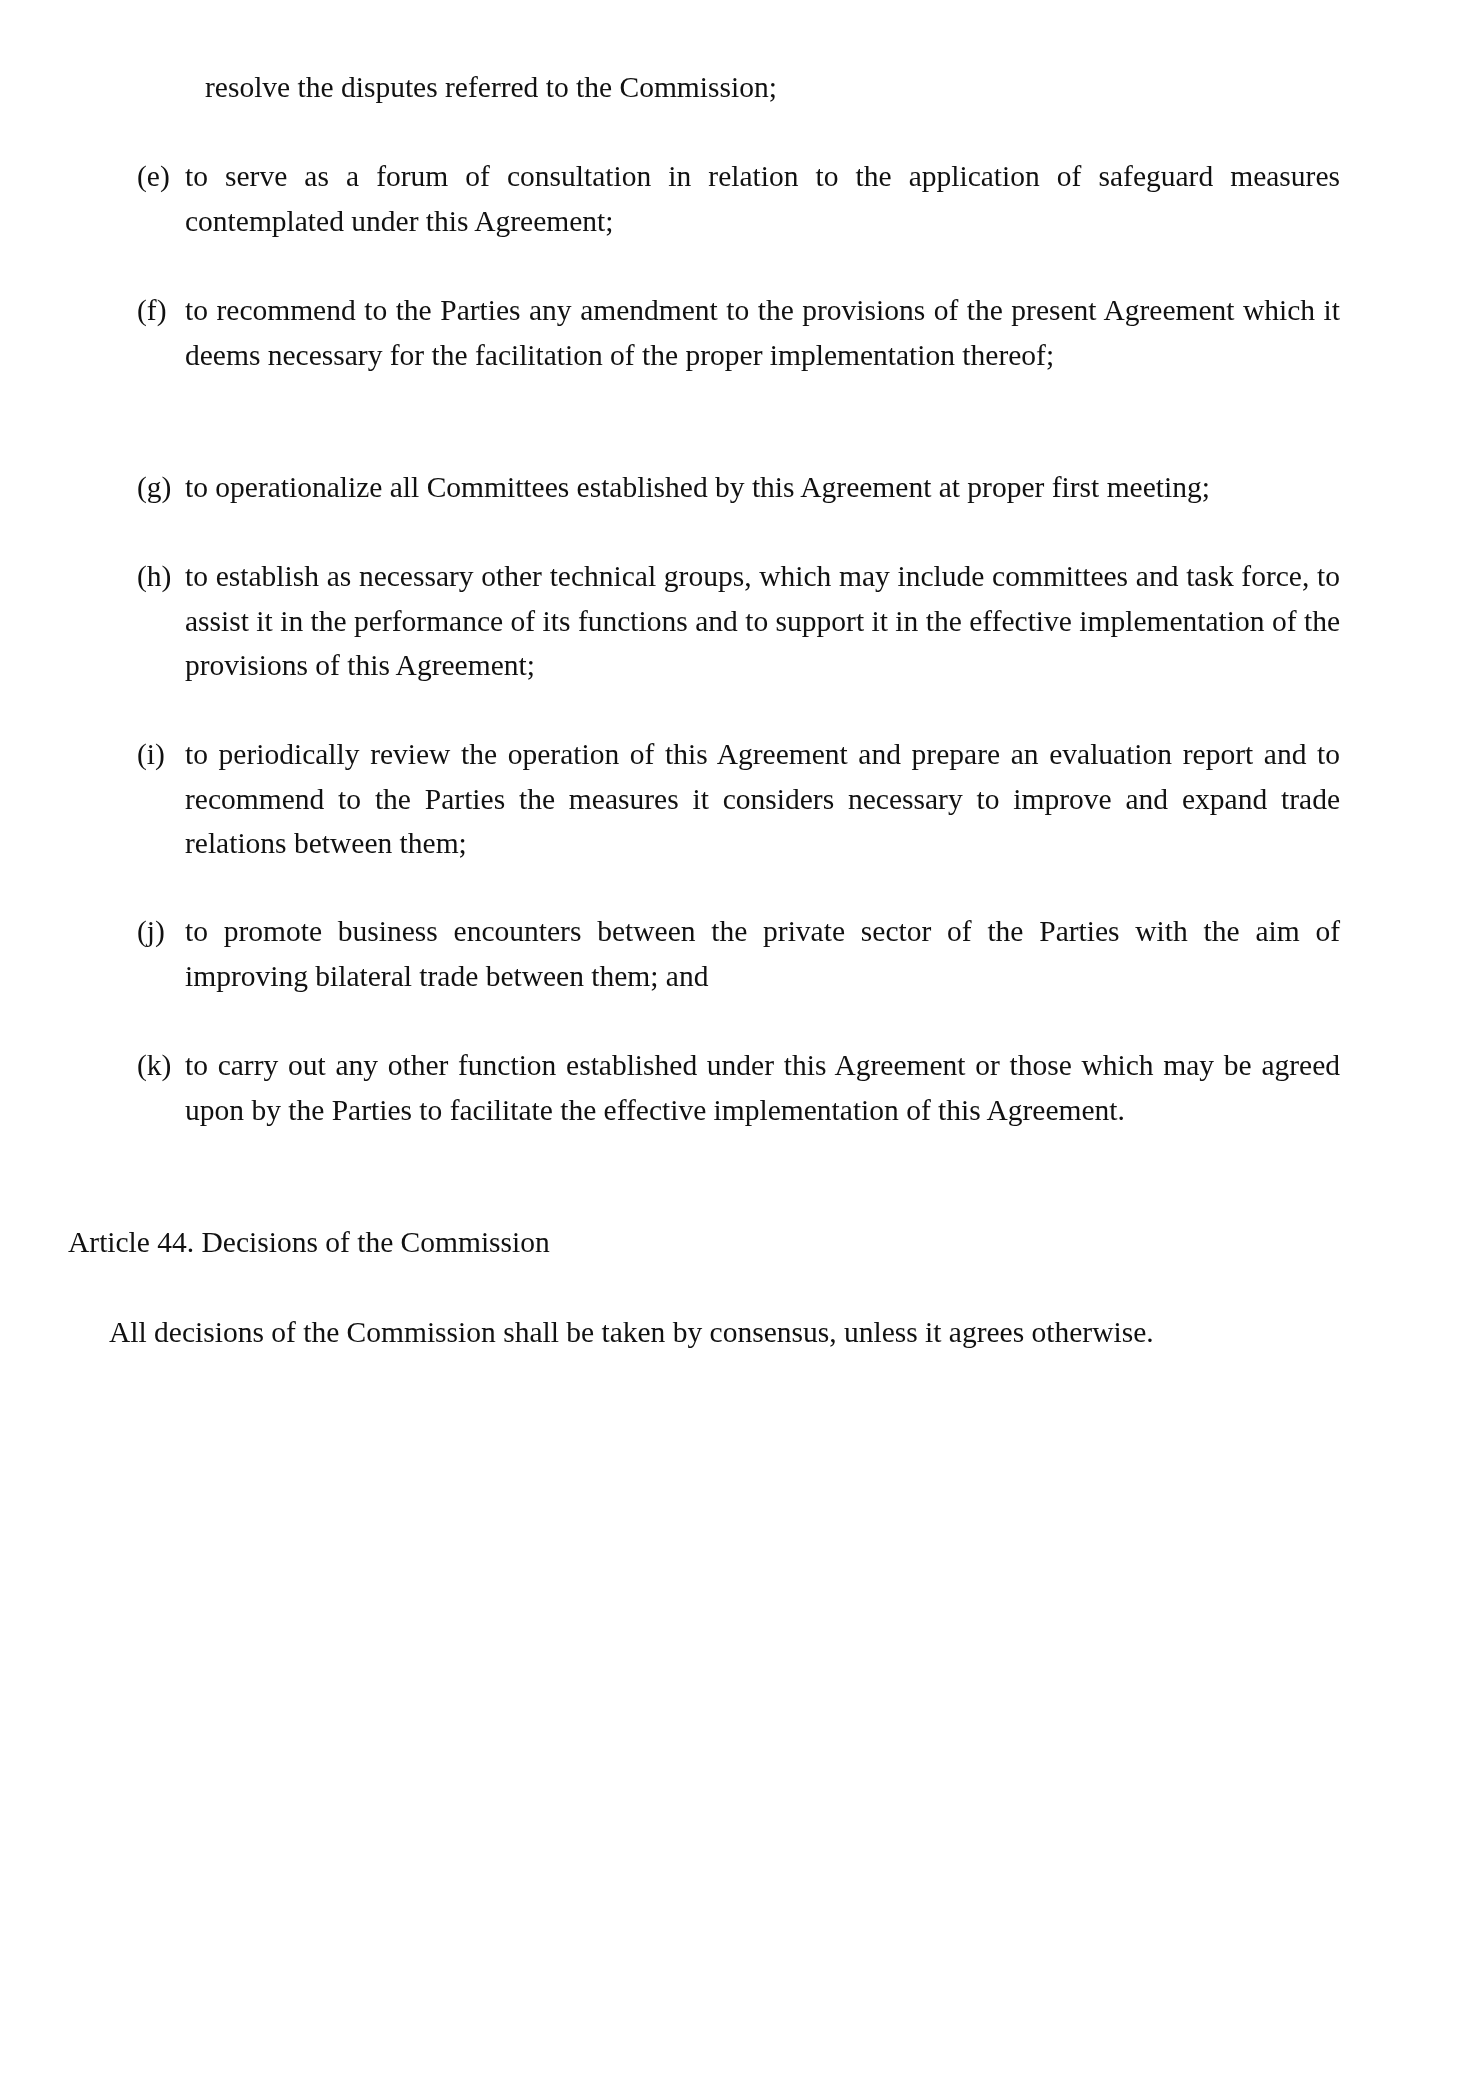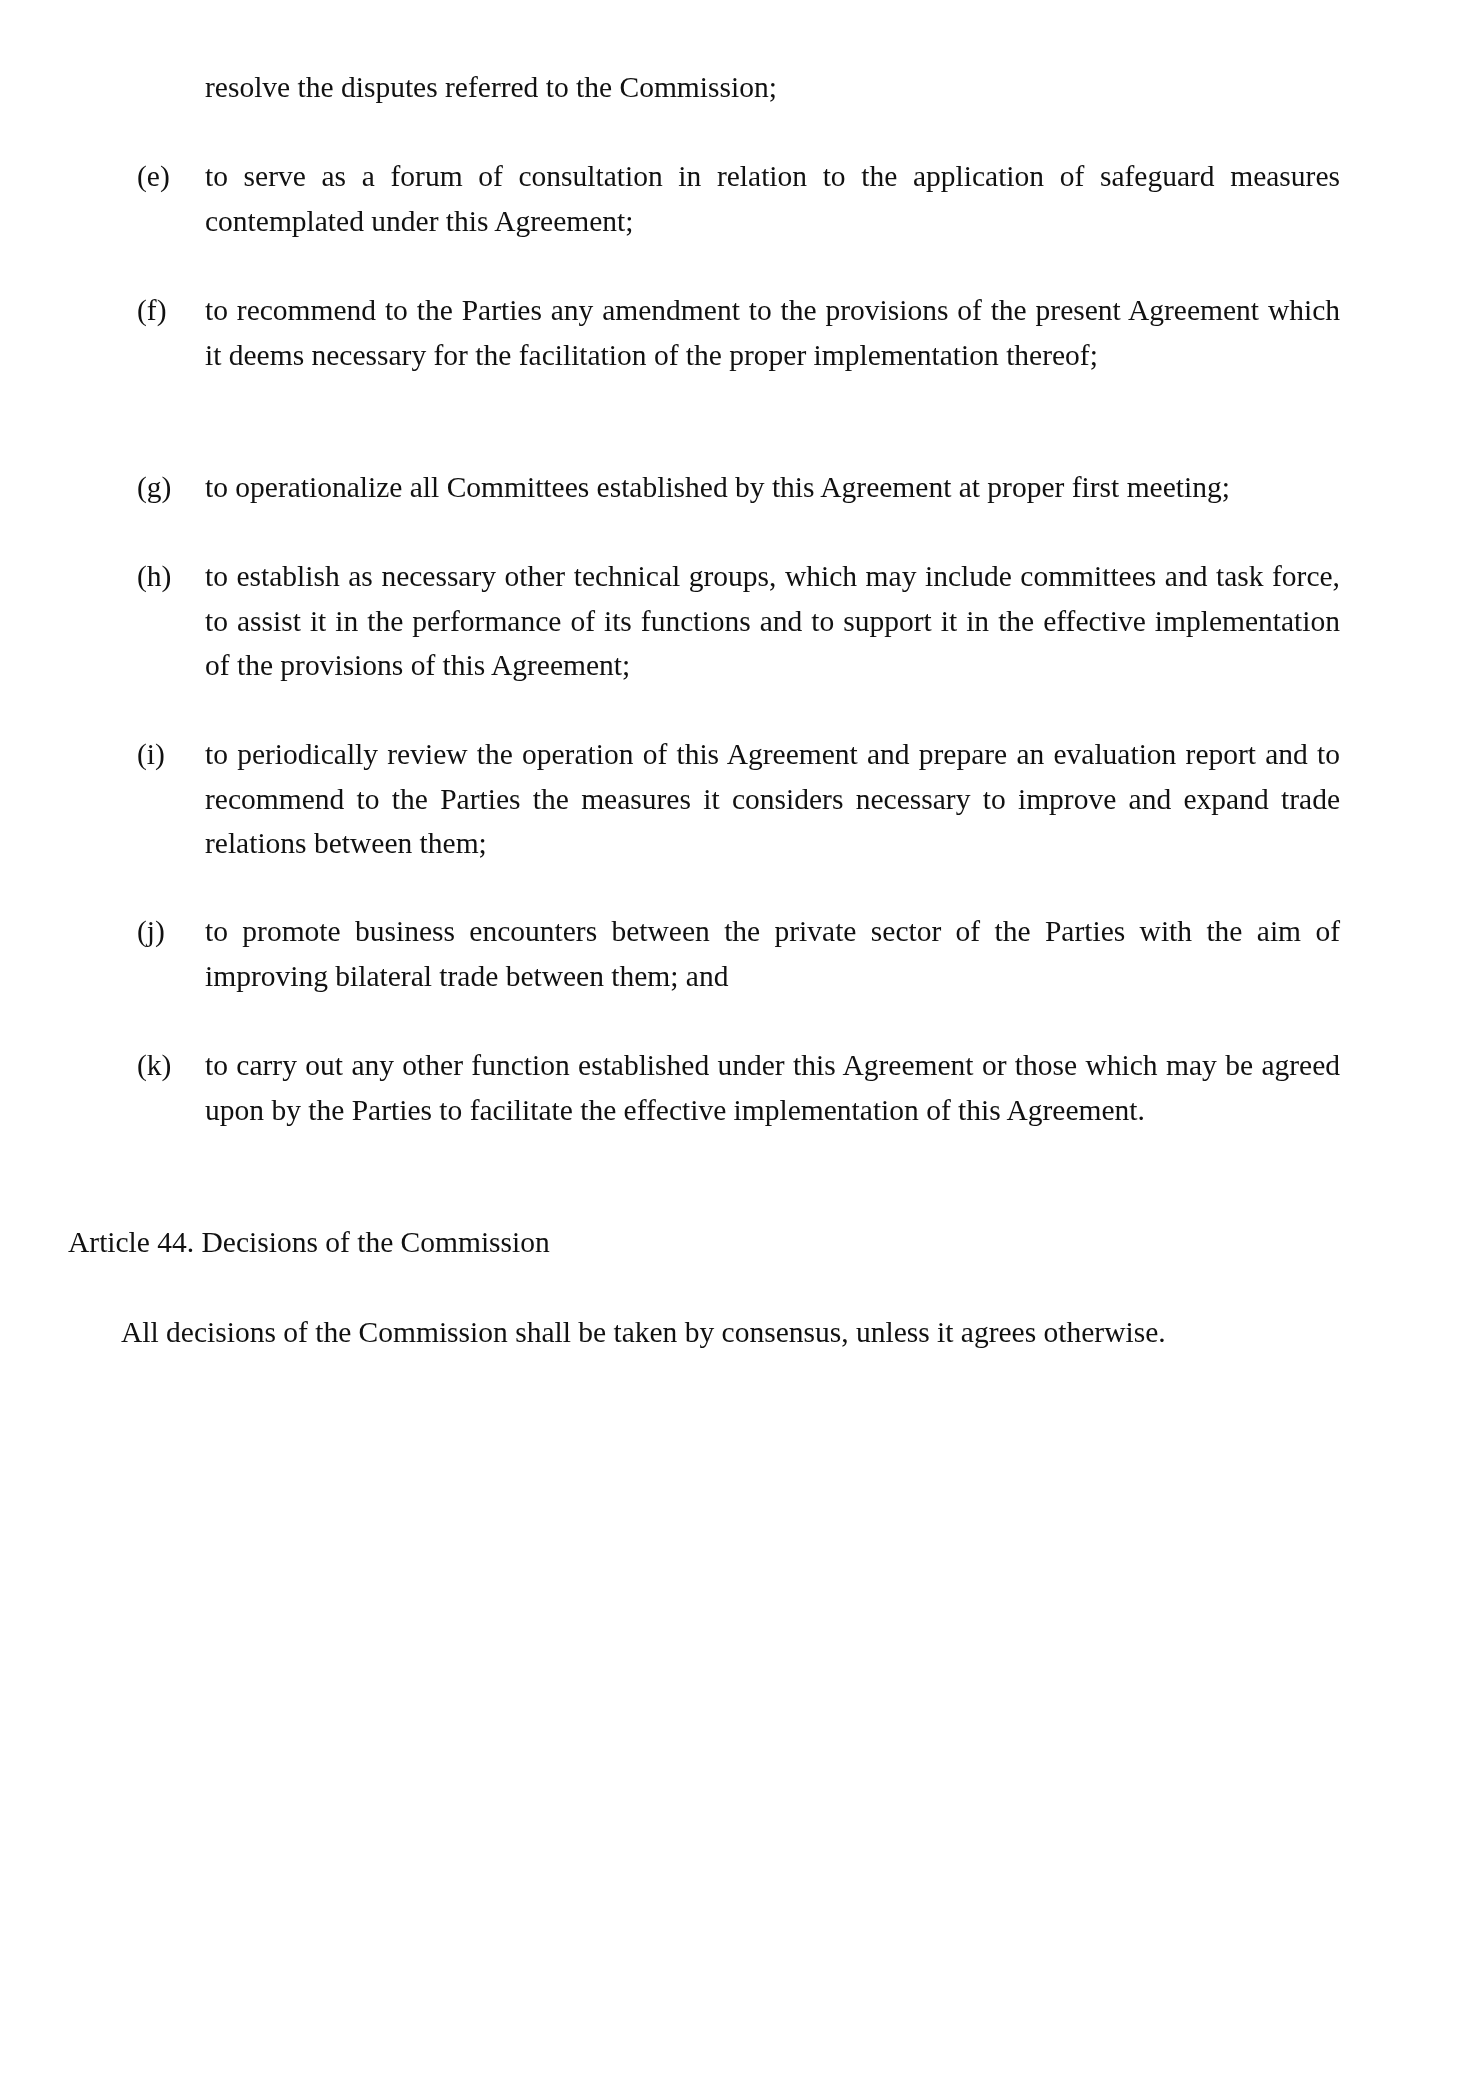--- a/index.html
+++ b/index.html
@@ -3,21 +3,21 @@
   <meta charset="utf-8">
   <style>
     html, body { margin: 0; padding: 0; background: #ffffff; }
     body {
       width: 1469px; height: 2095px; position: relative; overflow: hidden;
       font-family: "Liberation Serif", "DejaVu Serif", serif;
       color: #111111; font-size: 29.5px; line-height: 44.5px;
     }
     .para { position: absolute; left: 137px; width: 1203px; }
     .label { position: absolute; left: 0; top: 0; width: 68px; }
-    .text { margin-left: 68px; text-align: justify; text-align-last: left; }
+    .text { margin-left: 48px; text-align: justify; text-align-last: left; }
     .cont { position: absolute; left: 205px; width: 1135px; }
     .heading { position: absolute; left: 68px; font-weight: normal; }
     .body-line { position: absolute; left: 109px; }
   </style>
 </head>
 <body>
 
 <div>
   <div class="cont" style="top:65px;">resolve the disputes referred to the Commission;</div>
 
@@ -50,14 +50,14 @@
     <span class="label">(j)</span>
     <div class="text">to promote business encounters between the private sector of the Parties with the aim of improving bilateral trade between them; and</div>
   </div>
 
   <div class="para" style="top:1043px;">
     <span class="label">(k)</span>
     <div class="text">to carry out any other function established under this Agreement or those which may be agreed upon by the Parties to facilitate the effective implementation of this Agreement.</div>
   </div>
 
   <div class="heading" style="top:1220px;">Article 44. Decisions of the Commission</div>
-  <div class="body-line" style="top:1310px;margin-left:12px;">All decisions of the Commission shall be taken by consensus, unless it agrees otherwise.</div>
+  <div class="body-line" style="top:1310px;">All decisions of the Commission shall be taken by consensus, unless it agrees otherwise.</div>
 </div>
 
 </body></html>

